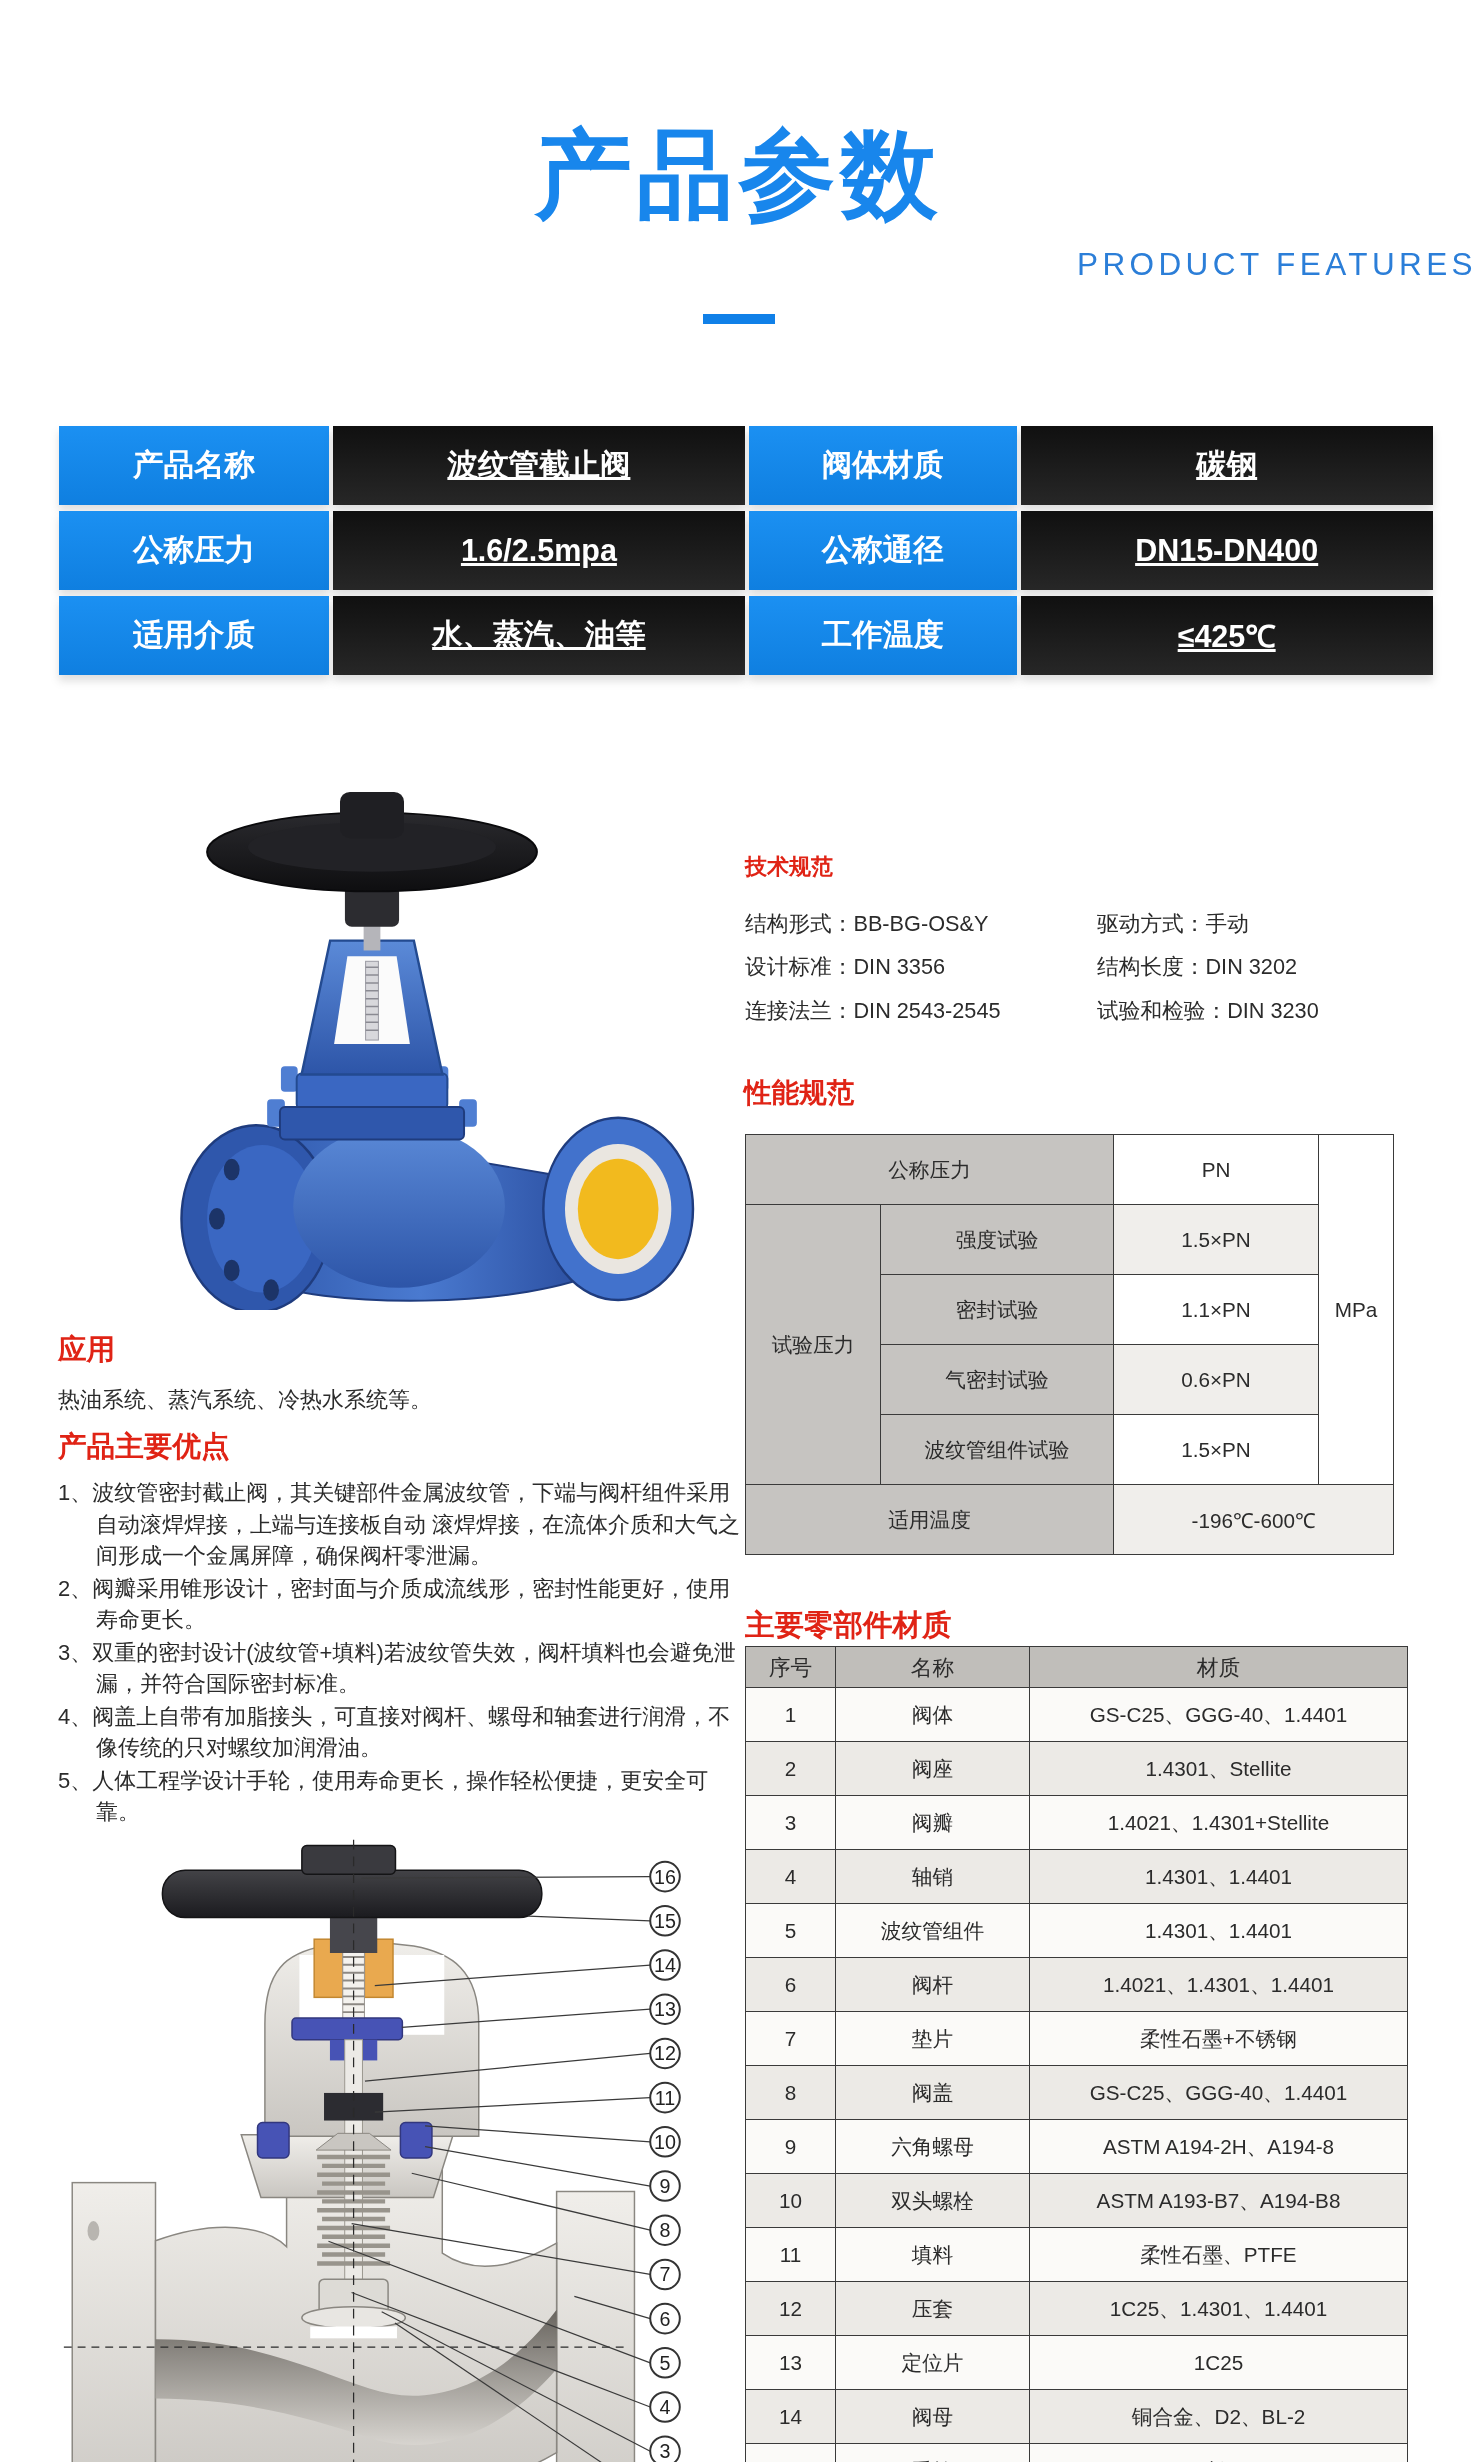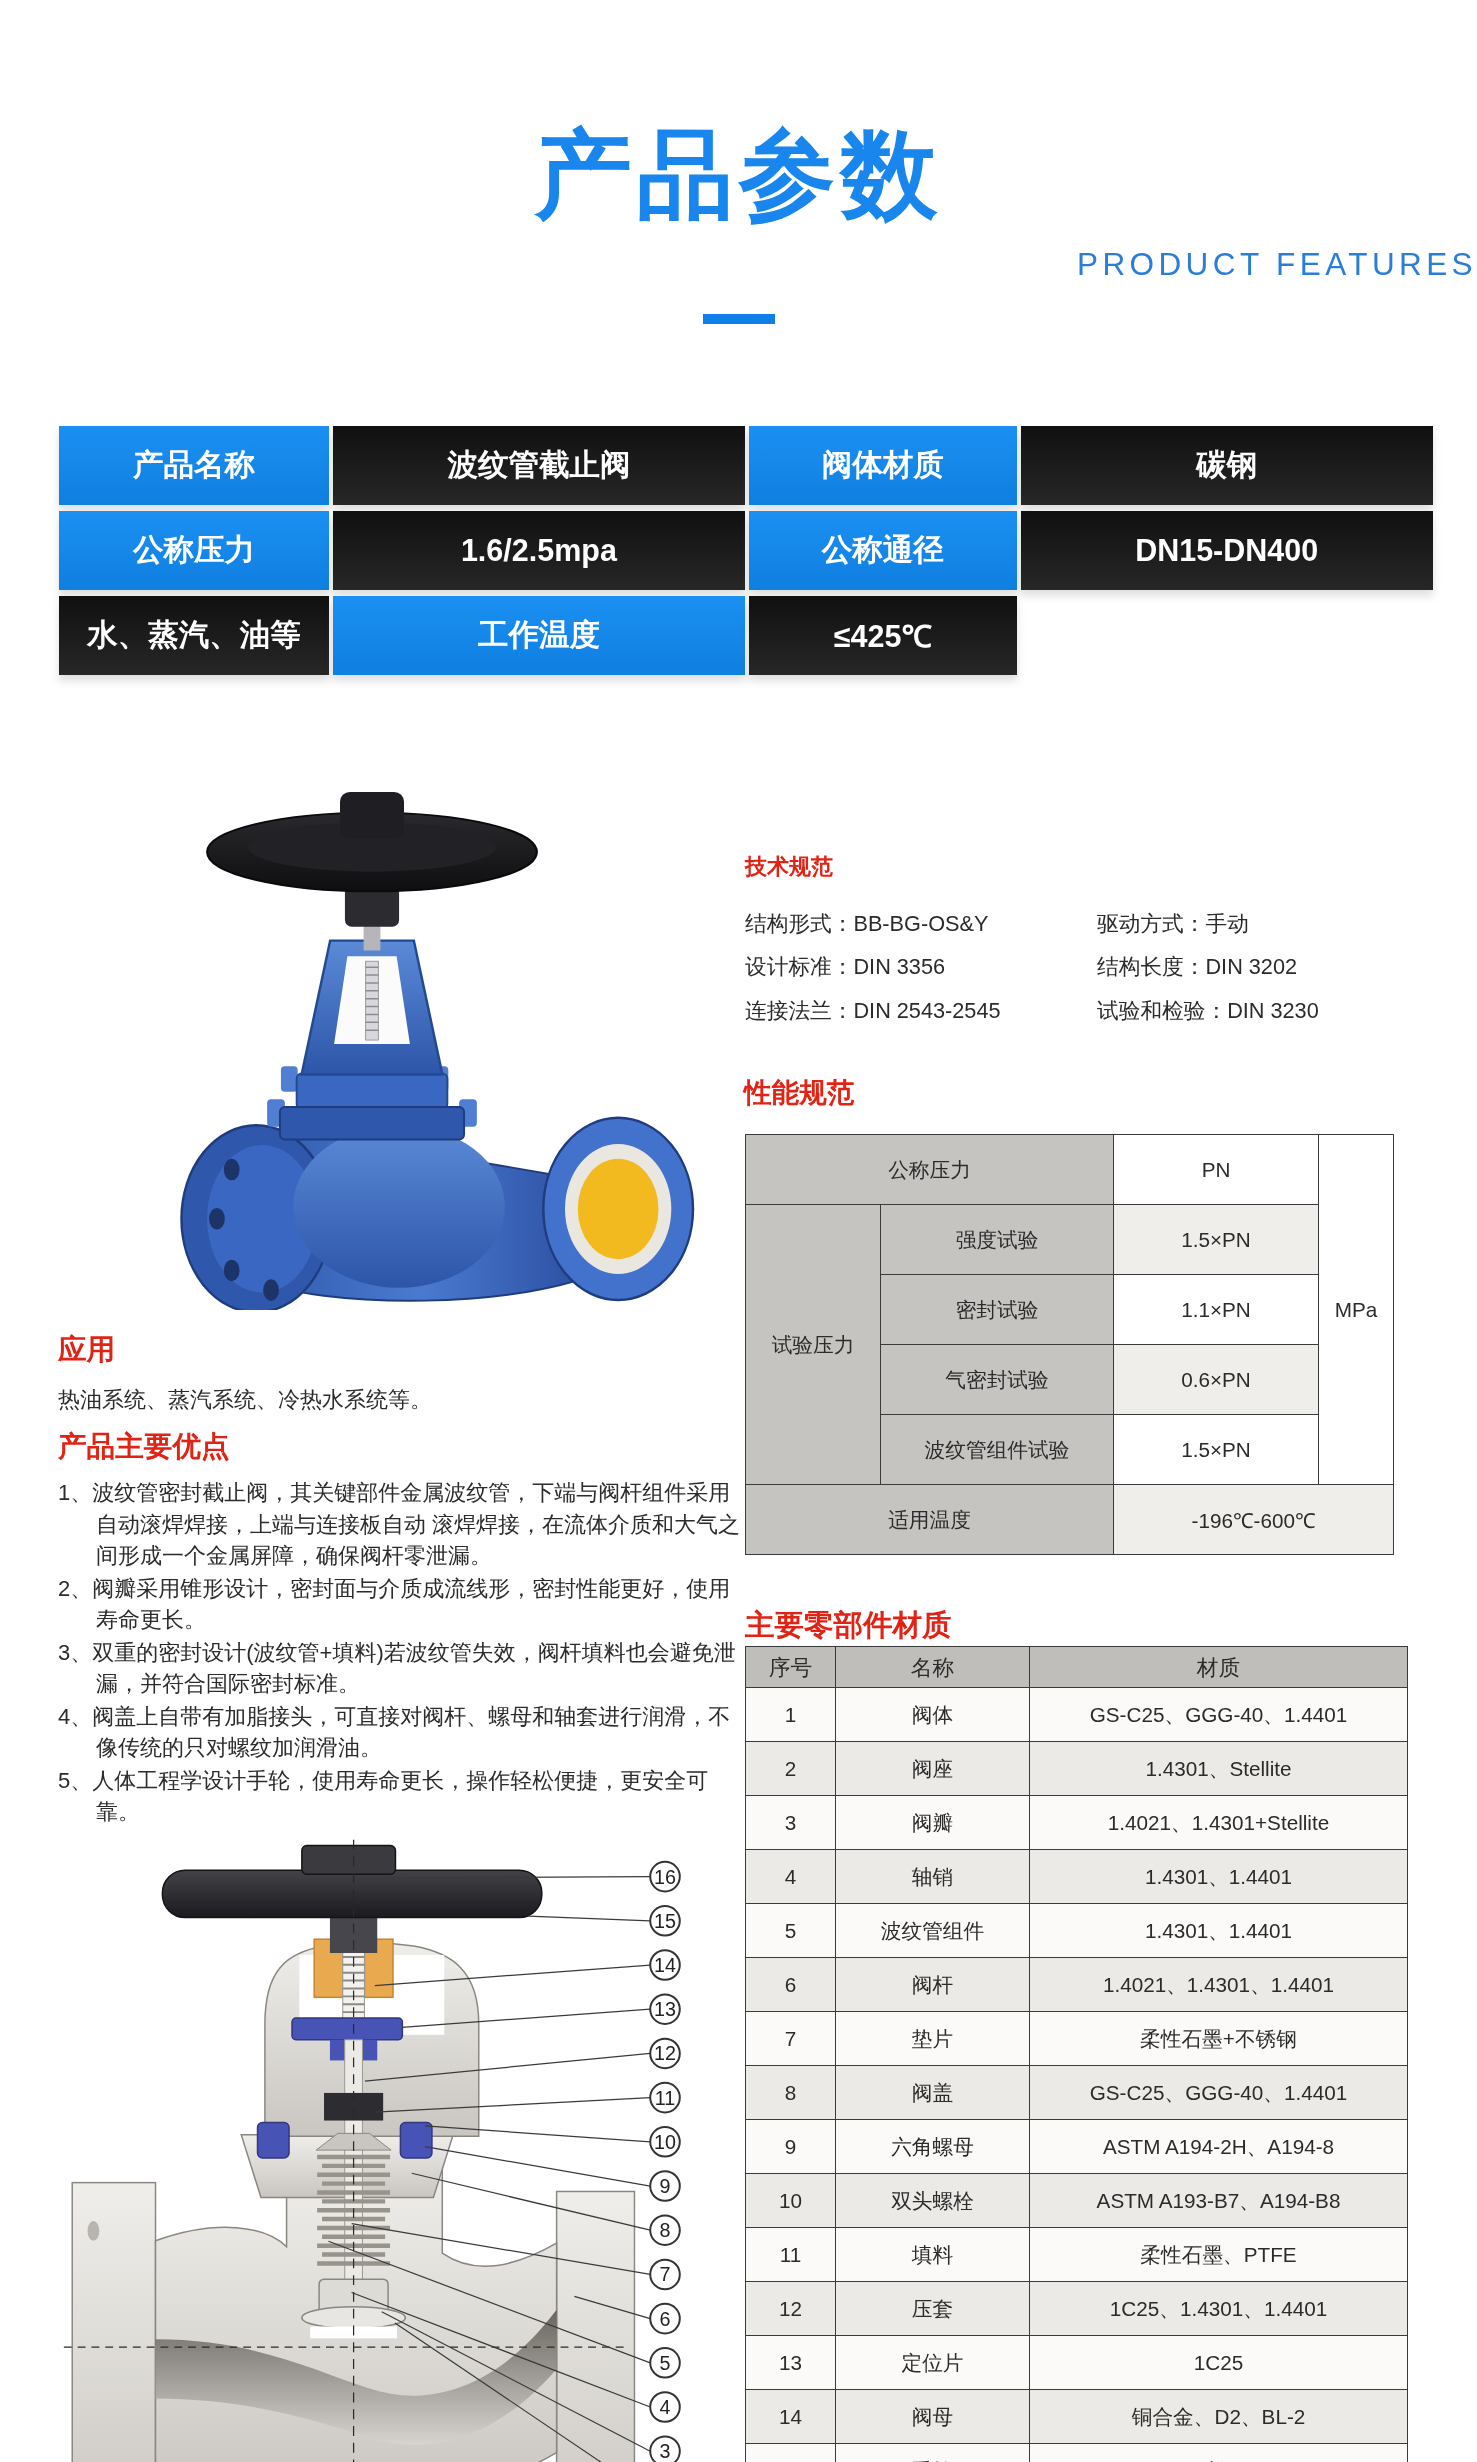--- a/index.html
+++ b/index.html
@@ -11,21 +11,21 @@
   .subtitle{position:absolute;left:0;top:246px;width:1477px;text-align:right;
          font-size:31.5px;font-weight:400;letter-spacing:4.4px;color:#2b7ed8;}
   .title-bar{position:absolute;left:703px;top:314px;width:72px;height:9.8px;background:#1080e8;}
   
   .spec-grid{position:absolute;left:59px;top:426px;display:grid;
      grid-template-columns:270px 412px 268px 412px;grid-auto-rows:79px;gap:5.9px 3.9px;}
   .spec-grid .cell{display:flex;align-items:center;justify-content:center;
      font-size:30.5px;font-weight:700;color:#ffffff;
      box-shadow:0 5.9px 7.9px rgba(110,110,110,.22);}
   .spec-grid .label{background:linear-gradient(180deg,#1b90f2,#0f7fe0);}
-  .spec-grid .value{background:linear-gradient(180deg,#101010,#272727);}
+  .spec-grid .value{background:linear-gradient(180deg,#101010,#272727);text-decoration:underline;}
   
   .red-h{position:absolute;font-weight:700;color:#e02315;}
   
   .tech-grid{position:absolute;left:745px;top:909px;width:704px;display:grid;
      grid-template-columns:352px 352px;row-gap:14.3px;font-size:21.7px;color:#2b2b2b;}
   
   table{border-collapse:collapse;table-layout:fixed;position:absolute;background:#fff;}
   td,th{border:1.5px solid #3a3a3a;text-align:center;vertical-align:middle;
         font-size:20.7px;color:#2b2b2b;padding:0 4.9px;overflow:hidden;}
   .perf{left:745px;top:1134px;width:649px;}
@@ -59,20 +59,21 @@
 
   <div class="spec-grid">
       <div class="cell label">产品名称</div>
       <div class="cell value">波纹管截止阀</div>
       <div class="cell label">阀体材质</div>
       <div class="cell value">碳钢</div>
       <div class="cell label">公称压力</div>
       <div class="cell value">1.6/2.5mpa</div>
       <div class="cell label">公称通径</div>
       <div class="cell value">DN15-DN400</div>
+      <div class="cell label">适用介质</div>
       <div class="cell value">水、蒸汽、油等</div>
       <div class="cell label">工作温度</div>
       <div class="cell value">≤425℃</div>
     </div>
 
   <svg class="photo-svg" width="640" height="532" viewBox="0 0 1300 1080">
     <defs>
       <linearGradient id="gBlue" x1="0" y1="0" x2="0" y2="1">
         <stop offset="0" stop-color="#5b8ad8"></stop>
           <stop offset="1" stop-color="#2d55a8"></stop>

